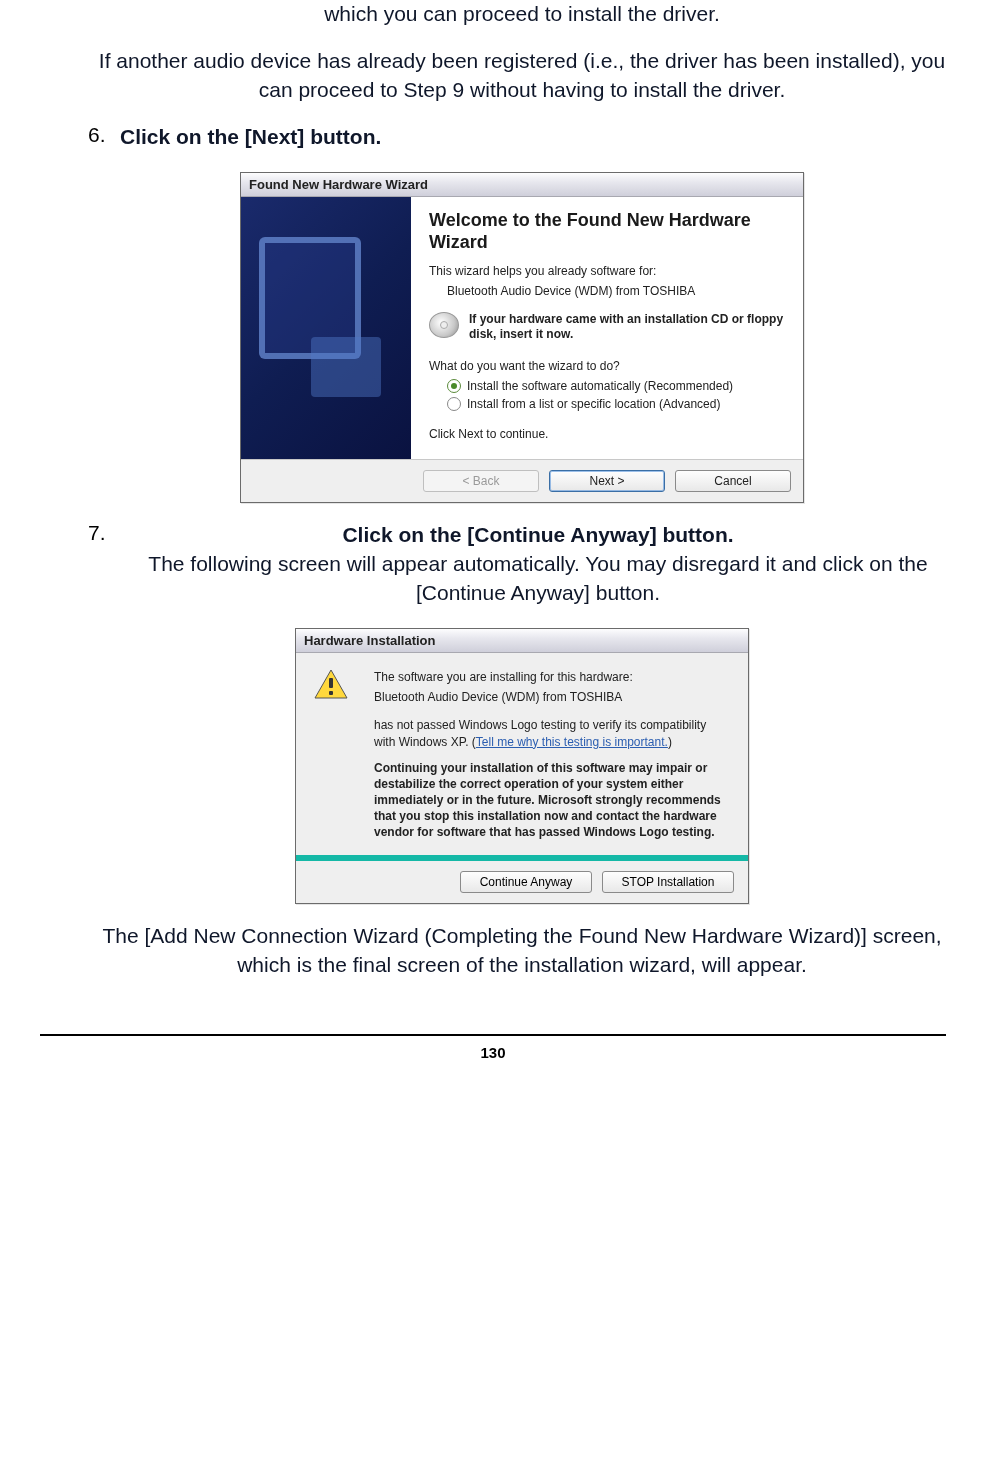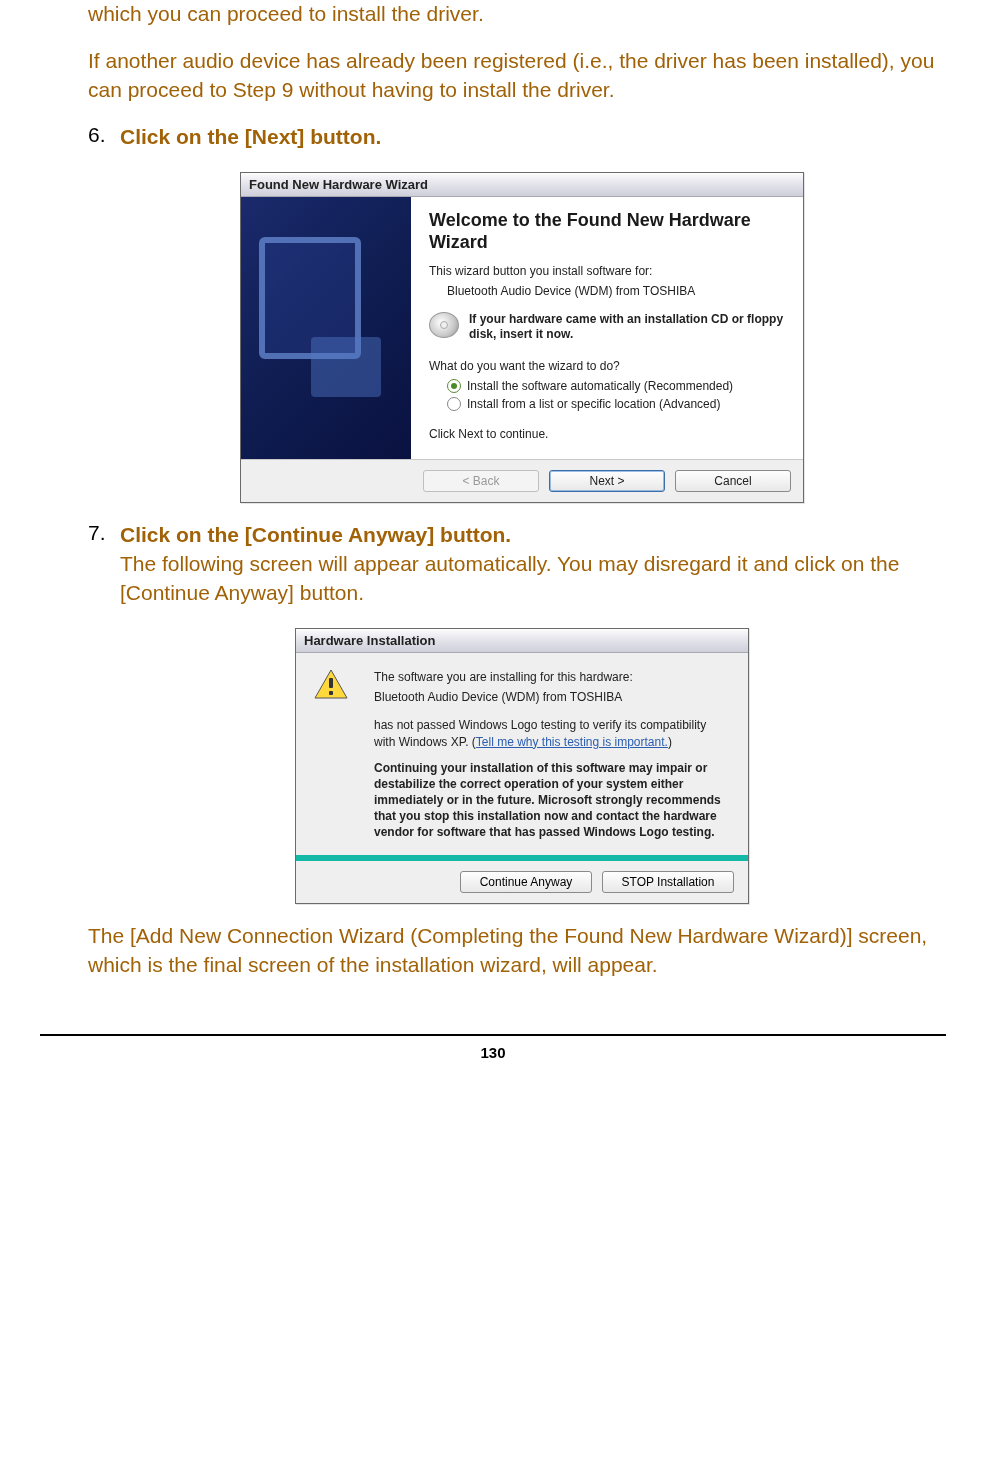--- a/index.html
+++ b/index.html
@@ -9,22 +9,23 @@
       background: #fff;
       width: 986px;
     }
     .page {
       padding: 0 30px 20px 88px;
       position: relative;
     }
     .body-text {
       font-size: 21px;
       line-height: 1.38;
-      color: #a16207;
+      color: #0f172a;
       margin: 0;
+      text-align: center;
     }
     .step-row {
       display: flex;
       margin-top: 18px;
     }
     .step-num {
       width: 32px;
       flex-shrink: 0;
       font-size: 21px;
     }
@@ -212,21 +213,21 @@
     </div>
   </div>
 
   <div class="dialog-wrap">
     <div class="dialog d1">
       <div class="titlebar">Found New Hardware Wizard</div>
       <div class="d1-body">
         <div class="d1-side"></div>
         <div class="d1-main">
           <div class="d1-heading">Welcome to the Found New Hardware Wizard</div>
-          <div class="d1-sub">This wizard button you install software for:</div>
+          <div class="d1-sub">This wizard helps you already software for:</div>
           <div class="d1-device">Bluetooth Audio Device (WDM) from TOSHIBA</div>
           <div class="cd-row">
             <div class="cd-icon"></div>
             <div class="cd-text">If your hardware came with an installation CD or floppy disk, insert it now.</div>
           </div>
           <div class="d1-q">What do you want the wizard to do?</div>
           <div class="radio-row">
             <span class="radio checked"></span>
             <span>Install the software automatically (Recommended)</span>
           </div>

